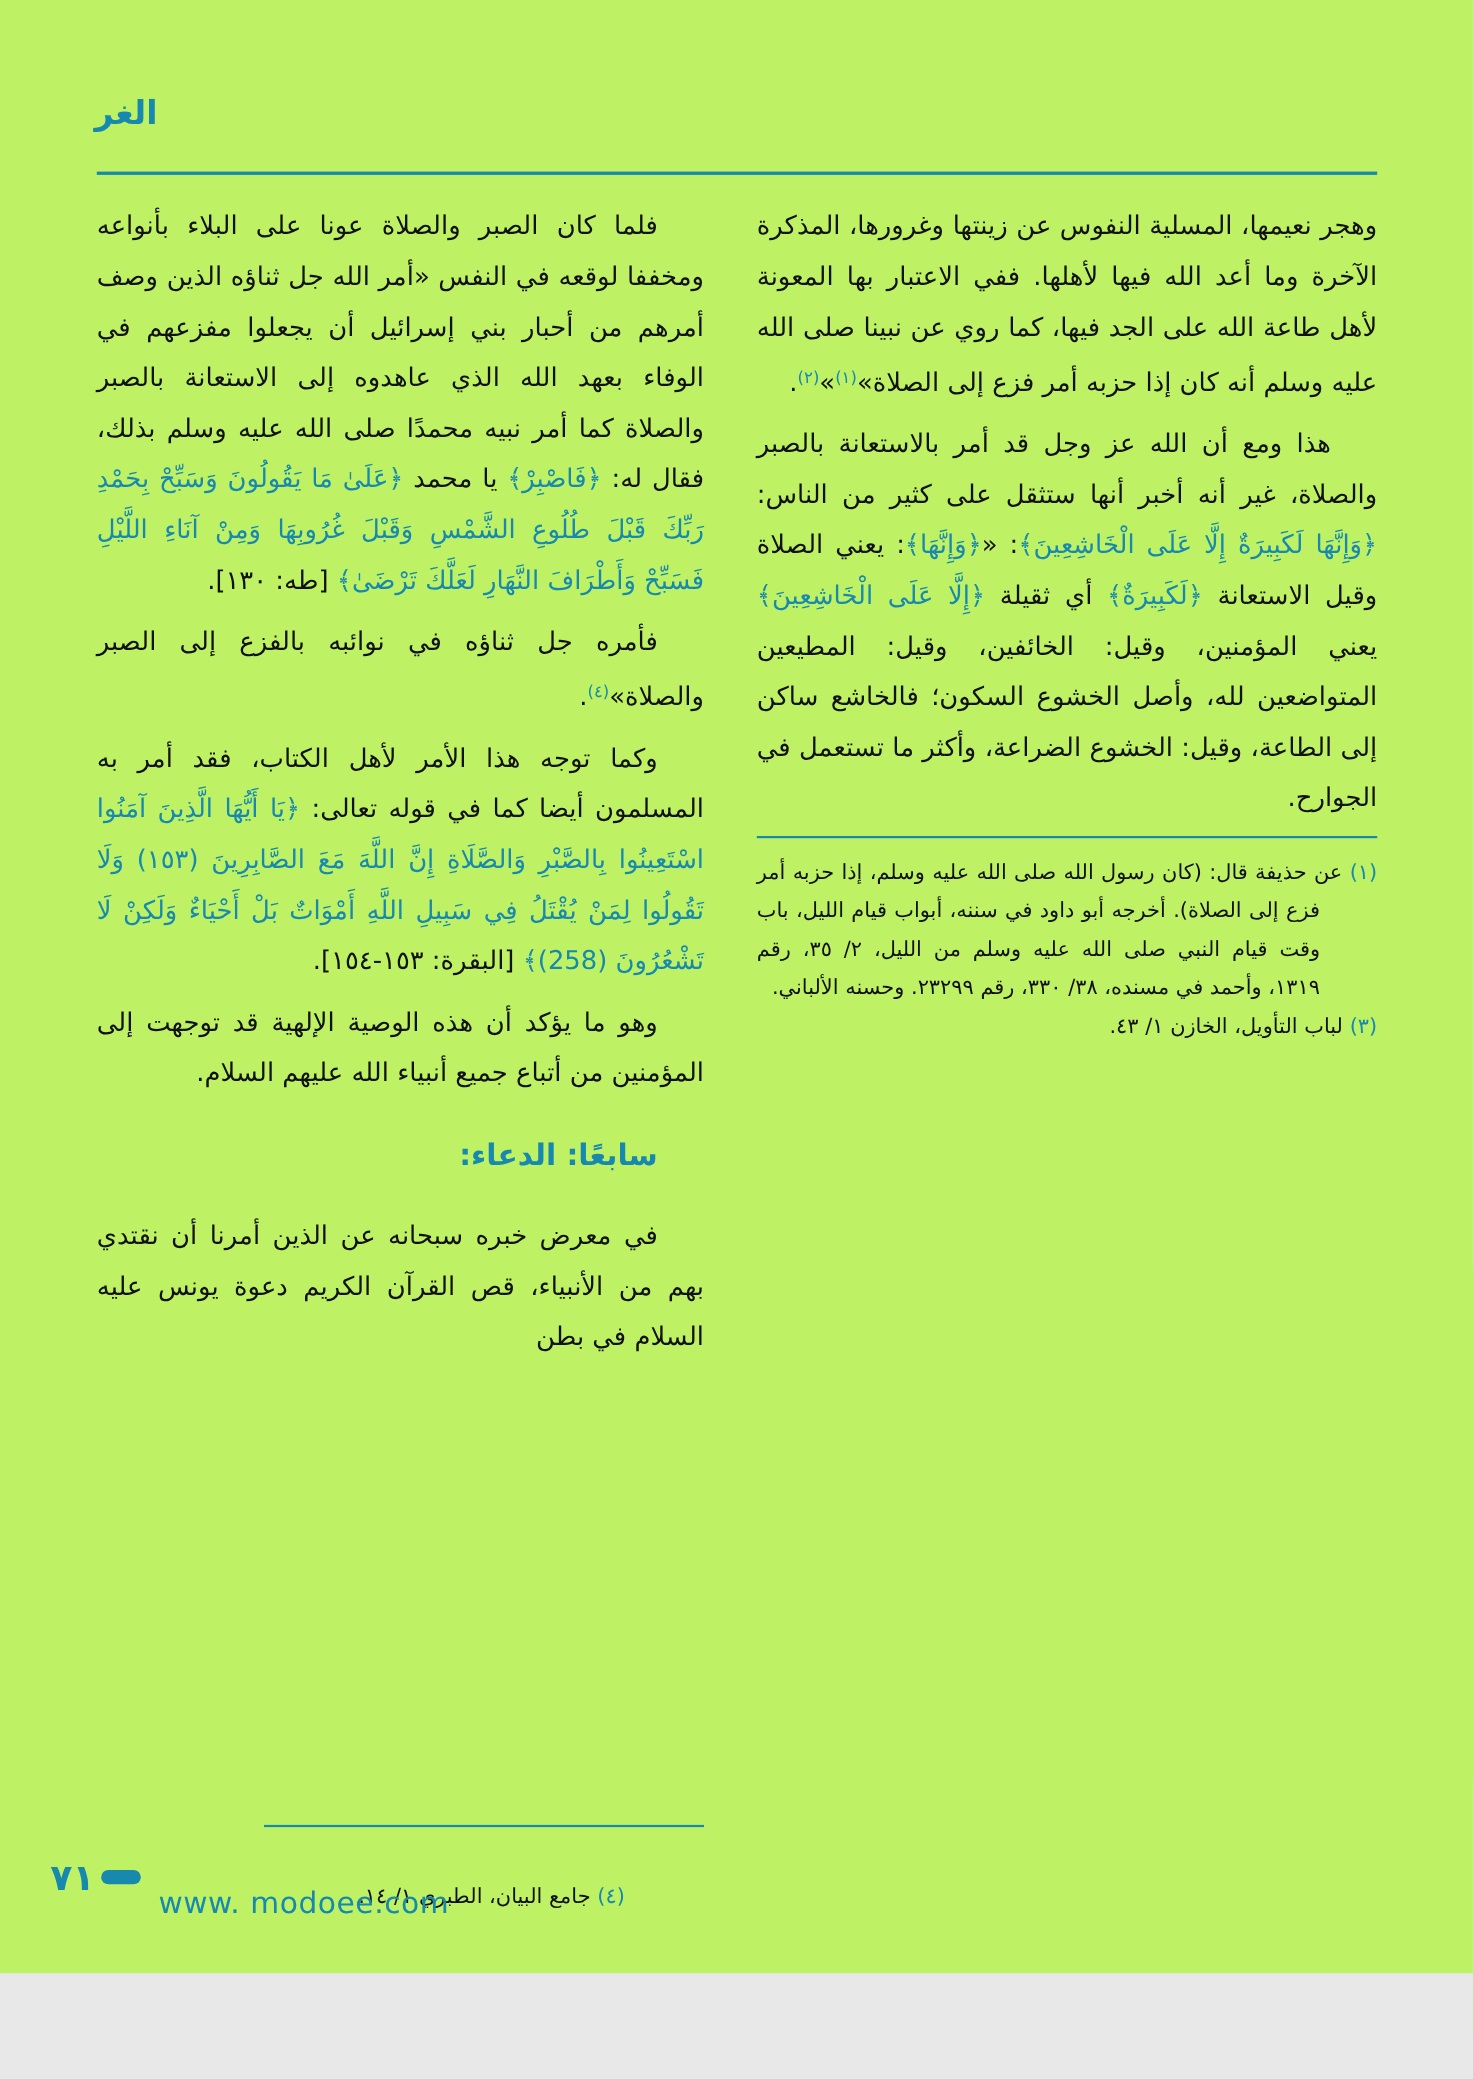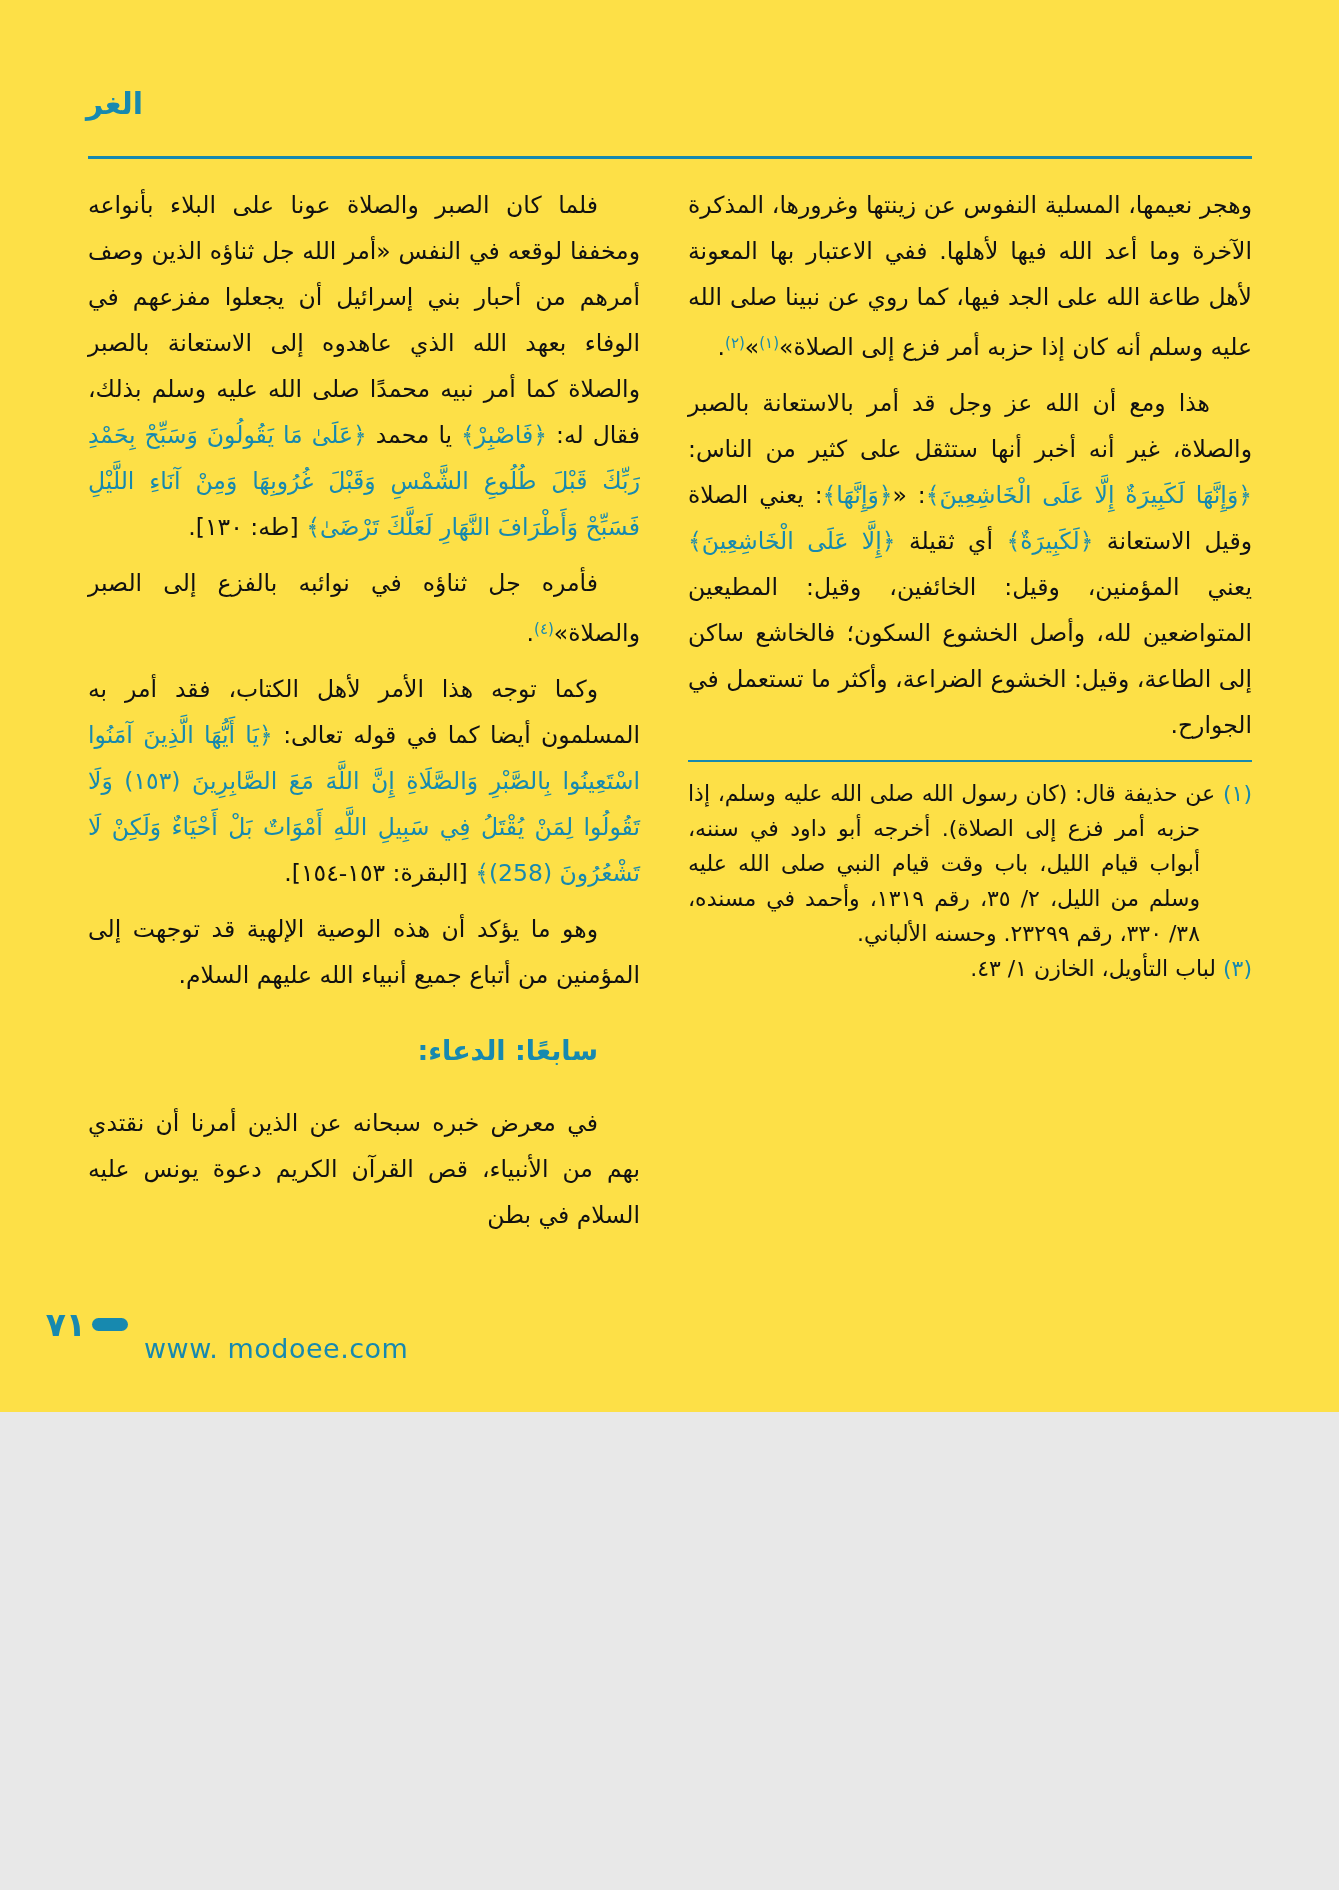--- a/index.html
+++ b/index.html
@@ -2,22 +2,22 @@
 <html lang="ar"><head>
 <meta charset="utf-8">
 <style>
   :root{
     --accent:#1789af;
     --ink:#111111;
   }
   html,body{margin:0;padding:0;background:#e8e8e8;}
   .page{
     position:relative;
-    width:1339px;height:1412px;
-    background:#fde047;
+    width:1339px;height:1794px;
+    background:#bef264;
     overflow:hidden;
     direction:rtl;
     font-family:"DejaVu Sans","Liberation Sans",sans-serif;
     color:var(--ink);
   }
   .header-title{
     position:absolute;top:86px;left:86px;
     color:var(--accent);font-size:30px;font-weight:bold;
     direction:rtl;
   }
@@ -31,21 +31,21 @@
     font-size:23.5px;line-height:46px;
   }
   .col-right{left:688px;width:564px;}
   .col-left{left:88px;width:552px;height:1560px;}
   p.body{margin:0 0 10px 0;text-indent:42px;}
   p.body.noindent{text-indent:0;}
   .quran{color:var(--accent);}
   .fnmark{color:var(--accent);font-size:15px;vertical-align:7px;letter-spacing:0;}
   .fn-sep{height:2px;background:var(--accent);margin:12px 0 14px 0;}
   .fn-sep.short{width:400px;margin:0 0 12px 0;}
-  .footnotes{font-size:22px;line-height:35px;}
+  .footnotes{font-size:19px;line-height:35px;}
   .footnote{margin:0;padding-right:52px;text-indent:-52px;}
   .footnote .fnref{color:var(--accent);}
   .section-heading{
     color:var(--accent);font-size:27px;font-weight:bold;
     margin:30px 0 26px 0;text-indent:42px;
   }
   .left-footnote-block{
     position:absolute;bottom:0;right:0;left:0;
   }
   .left-footnote-block .footnote{padding-right:72px;text-indent:0;margin-top:46px;}

